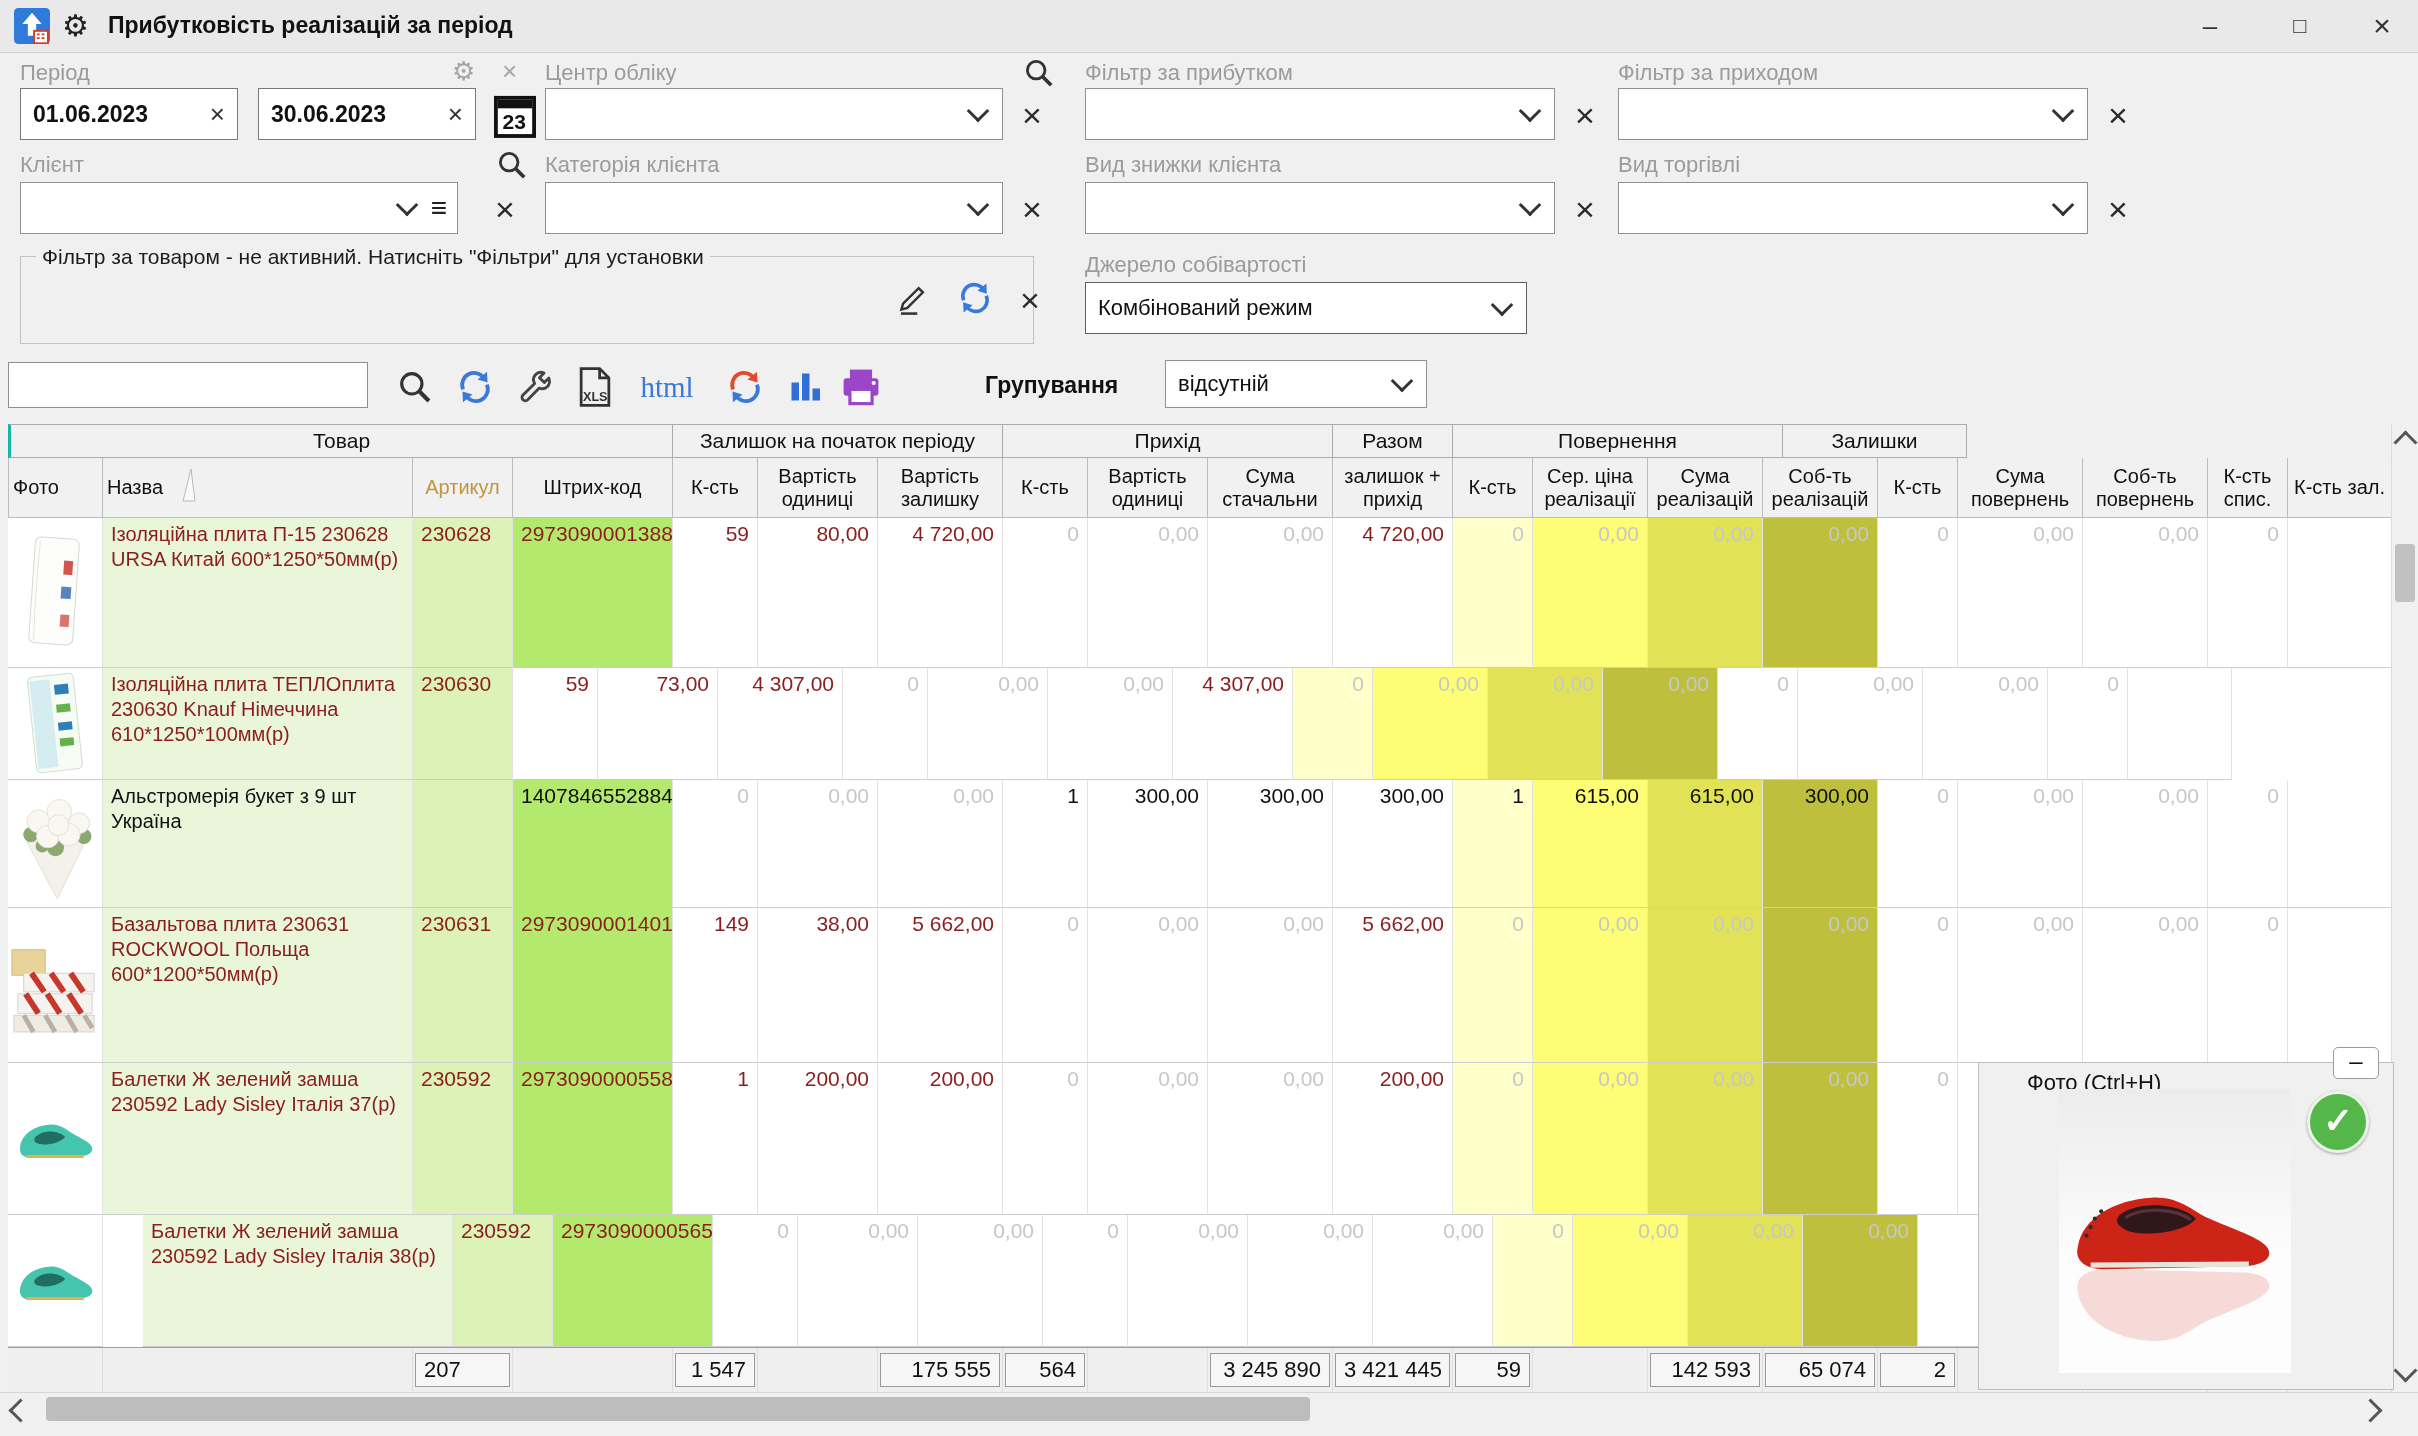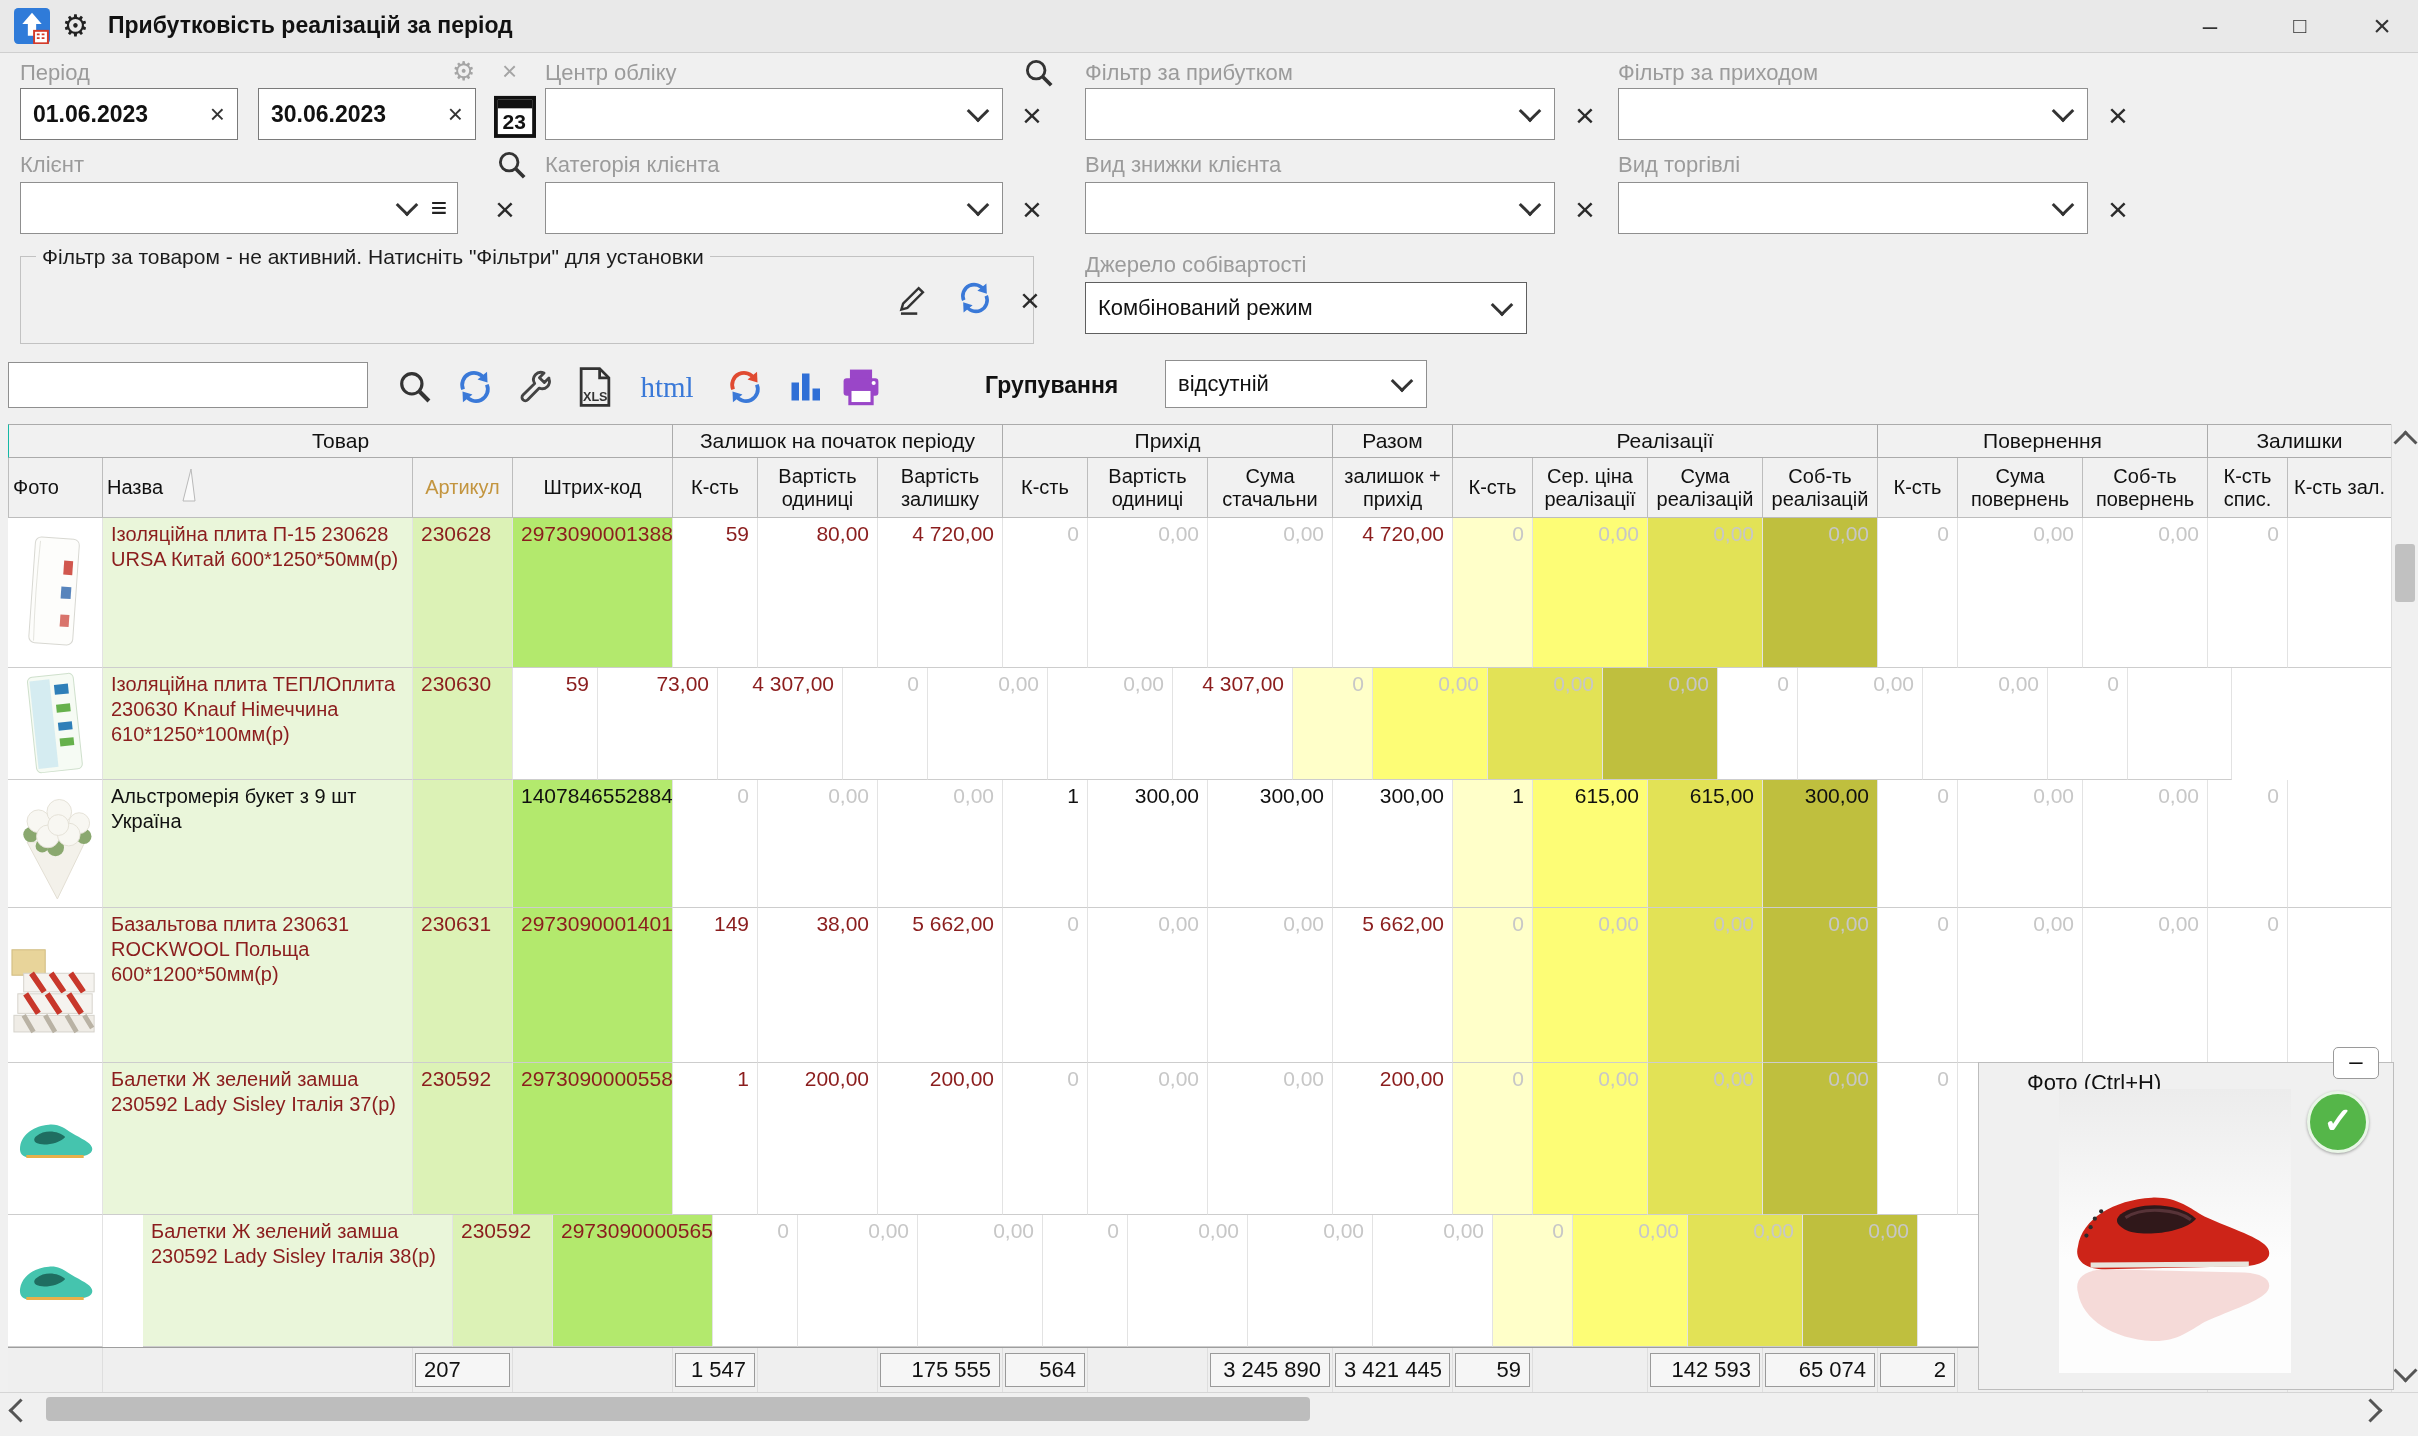--- a/index.html
+++ b/index.html
@@ -31,21 +31,21 @@
   .icon-btn{cursor:pointer;}
   
   .toolbar-search{position:absolute;left:8px;top:362px;width:360px;height:46px;background:#fff;border:1px solid #8f8f8f;box-sizing:border-box;}
   .tb-icon{position:absolute;top:366px;width:46px;height:42px;display:flex;align-items:center;justify-content:center;cursor:pointer;}
   .grp-label{position:absolute;left:985px;top:372px;font-size:23px;font-weight:bold;color:#111;}
   
   .tbl{position:absolute;left:8px;top:424px;}
   .hrow{display:flex;}
   .gcell{box-sizing:border-box;height:34px;background:#f1f1f1;border:1px solid #ababab;border-left:none;
     font-size:21px;display:flex;align-items:center;justify-content:center;white-space:nowrap;overflow:hidden;}
-  .gcell:first-child{border-left:1px solid #14b8a6;}
+  .gcell:first-child{border-left:3px solid #14b8a6;}
   .ccell{box-sizing:border-box;height:60px;background:#f1f1f1;border:1px solid #bdbdbd;border-top:none;border-left:none;
     font-size:20px;line-height:23px;display:flex;align-items:center;justify-content:center;text-align:center;padding:2px 4px;overflow:hidden;}
   .ccell:first-child{border-left:1px solid #bdbdbd;}
   .ccell.left{justify-content:flex-start;}
   .ccell.orange{color:#c3953f;}
   .row{display:flex;background:#fff;}
   .cell{box-sizing:border-box;border-right:1px solid #e3e3e3;border-bottom:1px solid #cdcdcd;
     font-size:21px;padding:4px 8px 0 8px;overflow:hidden;}
   .cell.num{text-align:right;}
   .cell.name{font-size:20px;line-height:25px;padding-left:8px;}
@@ -261,21 +261,20 @@
     <span class="val">відсутній</span>
       <span class="chev"></span>
   </div>
 
   <div class="tbl">
     <div class="hrow" id="t-groups">
         <div class="gcell" style="width: 665px;">Товар</div>
         <div class="gcell" style="width: 330px;">Залишок на початок періоду</div>
         <div class="gcell" style="width: 330px;">Прихід</div>
         <div class="gcell" style="width: 120px;">Разом</div>
-        <div class="gcell" style="width: 425px;">Реалізації</div>
         <div class="gcell" style="width: 330px;">Повернення</div>
         <div class="gcell" style="width: 184px;">Залишки</div>
       </div>
     <div class="hrow" id="t-cols">
         <div class="ccell left" style="width: 95px;">Фото</div>
         <div class="ccell left" style="width: 310px;">Назва<span class="sort-tri"><svg width="16" height="36" viewBox="0 0 16 36">
               <polygon points="10,2 14,34 2,34" fill="#fafafa" stroke="#b9b9b9"></polygon>
             </svg></span></div>
         <div class="ccell orange" style="width: 100px;">Артикул</div>
         <div class="ccell" style="width: 160px;">Штрих-код</div>

